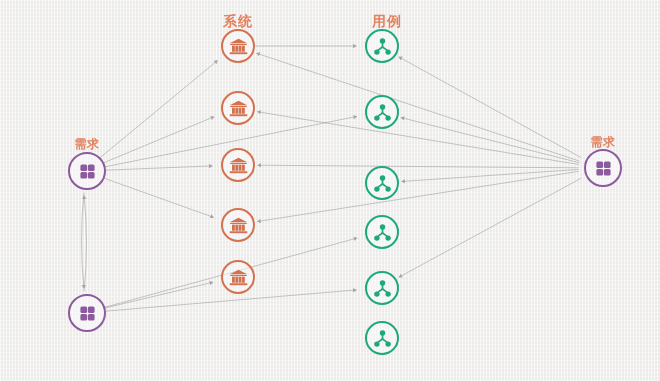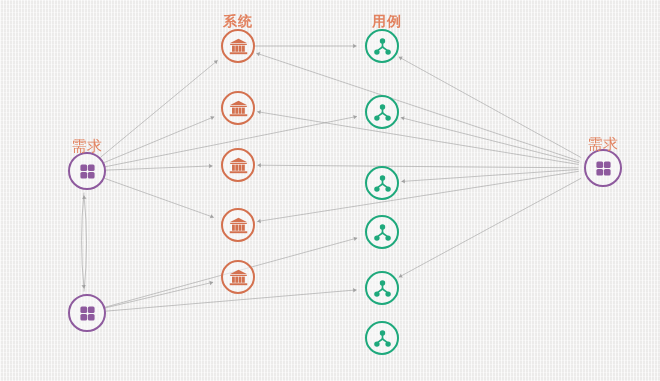--- a/index.html
+++ b/index.html
@@ -45,22 +45,22 @@
     box-sizing: border-box;
     background: rgba(250,250,250,0.55);
     display: flex;
     align-items: center;
     justify-content: center;
   }
   .node svg { display: block; }
   .node-label {
     position: absolute;
     white-space: nowrap;
-    font-size: 15px;
-    font-weight: 400;
+    font-size: 12px;
+    font-weight: 700;
     letter-spacing: 0.5px;
     text-align: center;
     line-height: 1;
   }
   .col-title {
     position: absolute;
     white-space: nowrap;
     font-size: 14px;
     font-weight: 700;
     letter-spacing: 1px;

